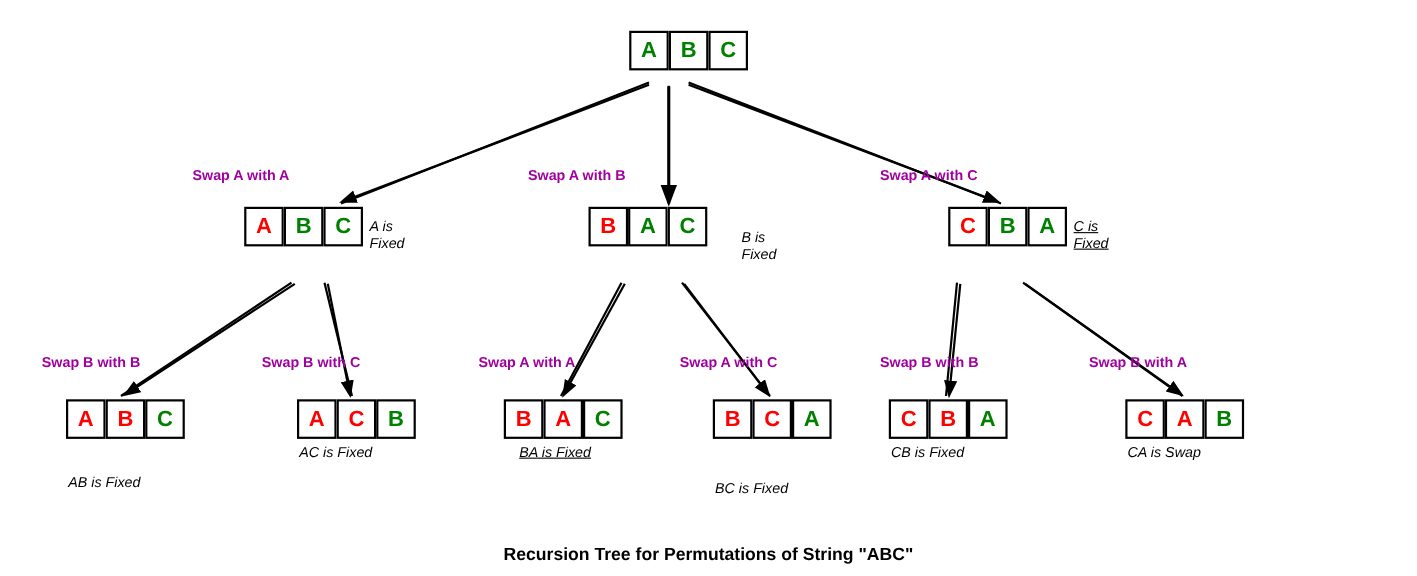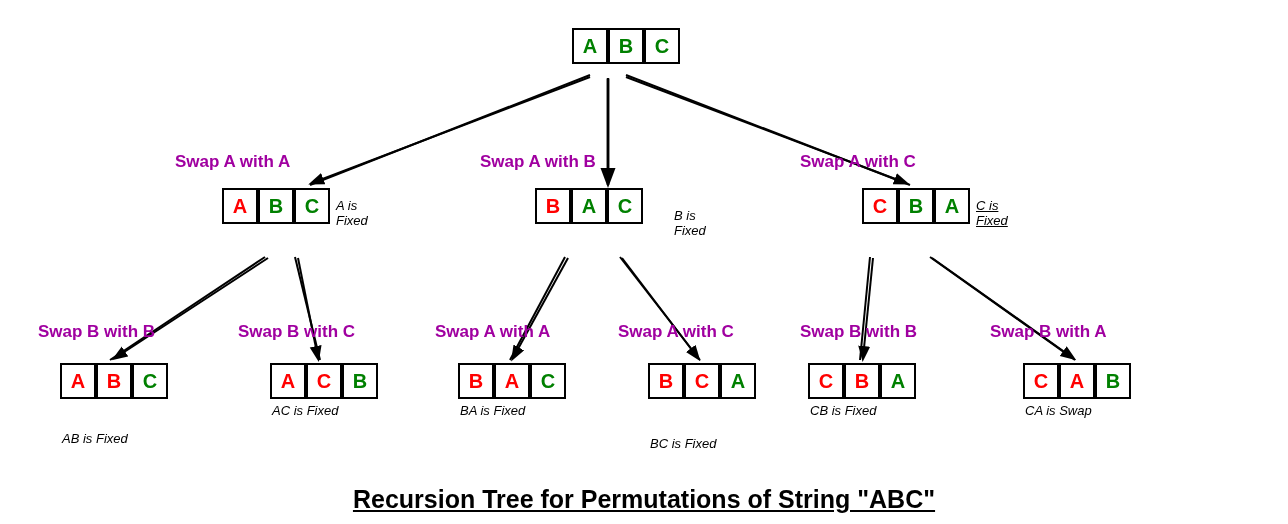--- a/index.html
+++ b/index.html
@@ -56,35 +56,34 @@
     .cell.green { color: green; }
     
     .label {
       position: absolute;
       font-size: 13px;
       color: #000000;
       font-style: italic;
     }
     .swap-label {
       position: absolute;
-      font-size: 17px;
+      font-size: 13px;
       color: #a000a0;
       font-weight: bold;
     }
     
     .title {
       position: absolute;
       bottom: 10px;
       left: 50%;
       transform: translateX(-50%);
-      font-size: 25px;
+      font-size: 16px;
       font-weight: bold;
       color: #000;
       white-space: nowrap;
-      text-decoration: underline;
     }
     
     .lines-svg {
       position: absolute;
       top: 0;
       left: 0;
       width: 1288px;
       height: 524px;
       pointer-events: none;
     }
@@ -177,21 +176,21 @@
     <div class="cell green">B</div>
   </div>
   <div class="label" style="left:272px; top:403px;">AC is Fixed</div>
   <div class="swap-label" style="left:238px; top:322px;">Swap B with C</div>
 
   <div class="node" style="position:absolute; left:458px; top:363px;">
     <div class="cell red">B</div>
     <div class="cell red">A</div>
     <div class="cell green">C</div>
   </div>
-  <div class="label" style="left:460px; top:403px;">BA is Fixed</div>
+  <div class="label" style="left:472px; top:403px;text-decoration:underline;">BA is Fixed</div>
   <div class="swap-label" style="left:435px; top:322px;">Swap A with A</div>
 
   <div class="node" style="position:absolute; left:648px; top:363px;">
     <div class="cell red">B</div>
     <div class="cell red">C</div>
     <div class="cell green">A</div>
   </div>
   <div class="label" style="left:650px; top:403px;margin-top:33px;">BC is Fixed</div>
   <div class="swap-label" style="left:618px; top:322px;">Swap A with C</div>
 

